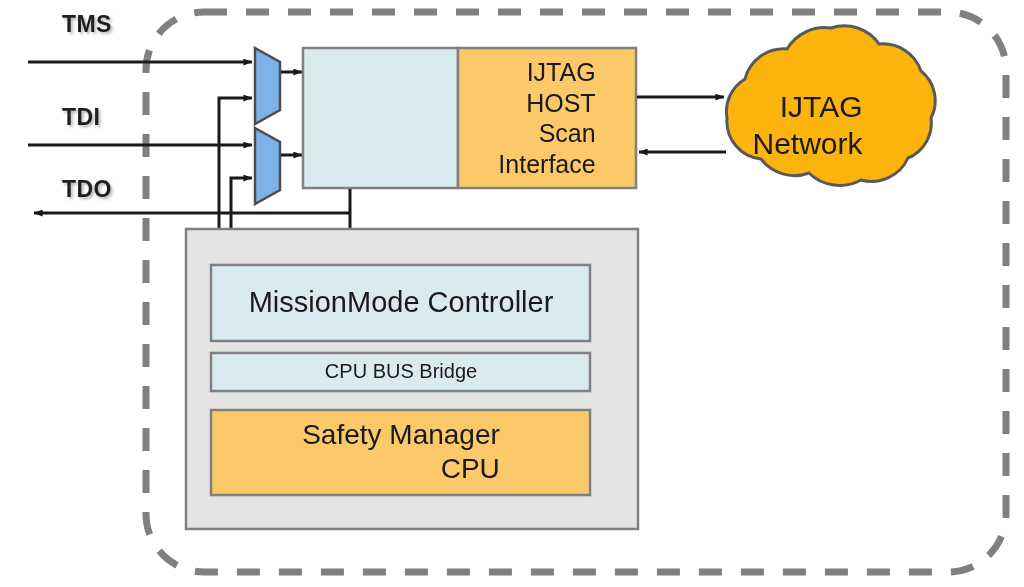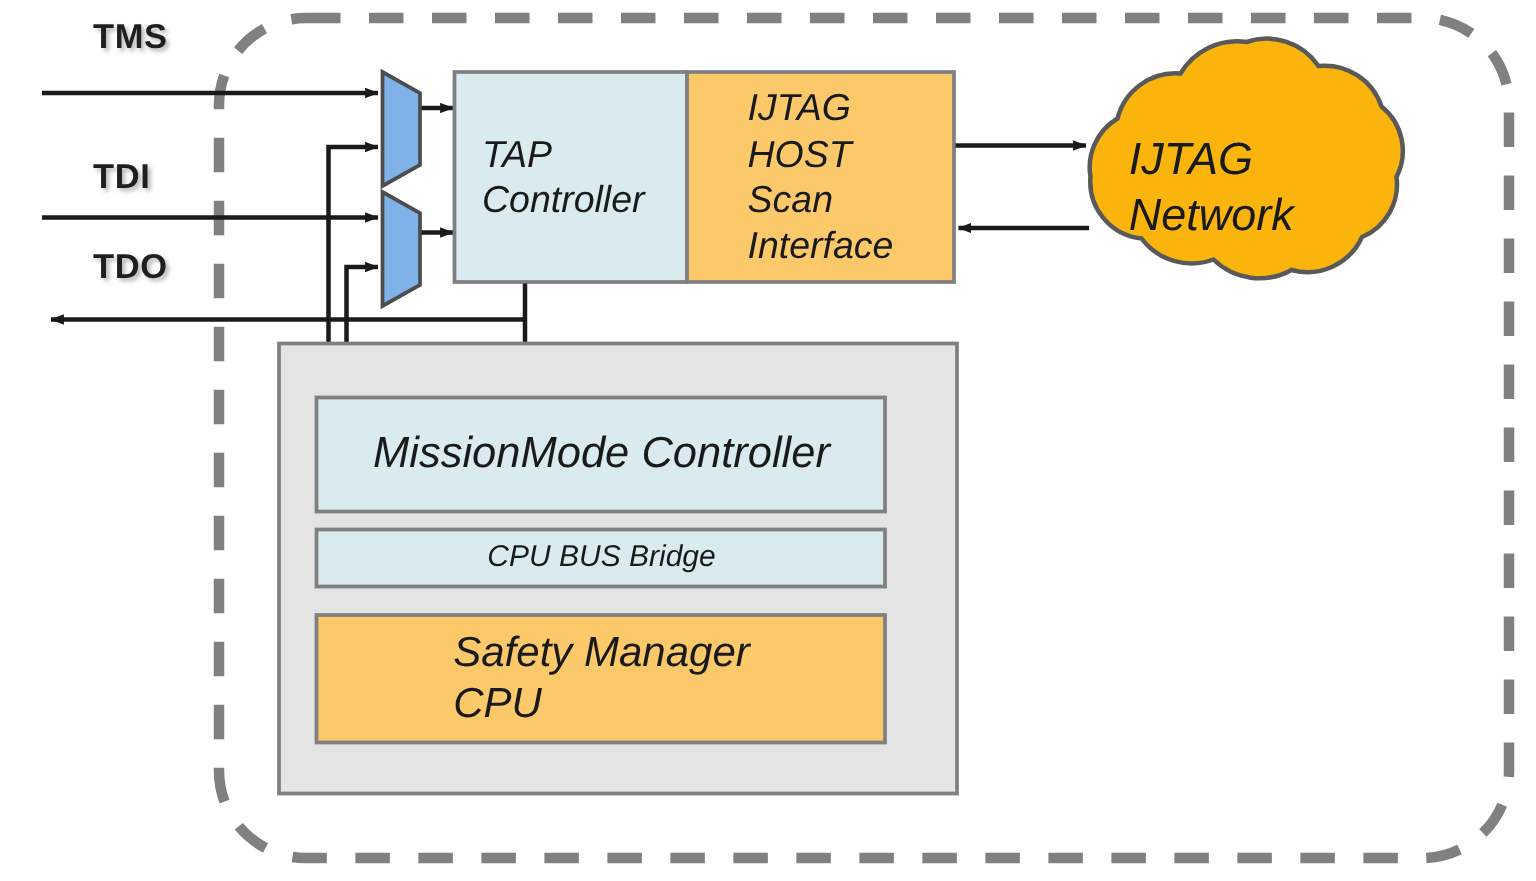--- a/index.html
+++ b/index.html
@@ -23,26 +23,25 @@
     left: 0;
     top: 0;
     width: 1024px;
     height: 587px;
   }
   .node-label {
     position: absolute;
     display: flex;
     align-items: center;
     justify-content: center;
-    text-align: left;
+    text-align: right;
     color: #1a1a1a;
     line-height: 1.22;
     pointer-events: none;
     white-space: pre-line;
-    font-style: italic;
   }
   .port-label {
     position: absolute;
     font-weight: bold;
     font-size: 23px;
     color: #1f1f1f;
     letter-spacing: 0.4px;
     text-shadow: 2px 2px 3px rgba(120,120,120,0.55);
   }
   .lbl-tap        { left: 303px; top: 48px;  width: 145px; height: 140px; font-size: 25px; }
@@ -108,24 +107,22 @@
 
     <rect x="186" y="229" width="452" height="300" fill="#E4E4E4" stroke="#808080" stroke-width="2.5"></rect>
 
     <rect x="211" y="265" width="379" height="76" fill="#DAEBF0" stroke="#808080" stroke-width="2.5"></rect>
     <rect x="211" y="353" width="379" height="38" fill="#DAEBF0" stroke="#808080" stroke-width="2.5"></rect>
     <rect x="211" y="410" width="379" height="85" fill="#FBC96A" stroke="#808080" stroke-width="2.5"></rect>
   </svg>
 
   <div class="port-label" style="left:62px; top:11px;">TMS</div>
   <div class="port-label" style="left:62px; top:104px;">TDI</div>
-  <div class="port-label" style="left:62px; top:164px;">TDO</div>
+  <div class="port-label" style="left:62px; top:176px;">TDO</div>
 
-  <div class="node-label lbl-tap">TAP
-Controller</div>
   <div class="node-label lbl-ijtag-host">IJTAG
 HOST
 Scan
 Interface</div>
   <div class="node-label lbl-cloud">IJTAG
 Network</div>
   <div class="node-label lbl-bridge">CPU BUS Bridge</div>
   <div class="node-label lbl-mission">MissionMode Controller</div>
   <div class="node-label lbl-safety">Safety Manager
 CPU</div>

